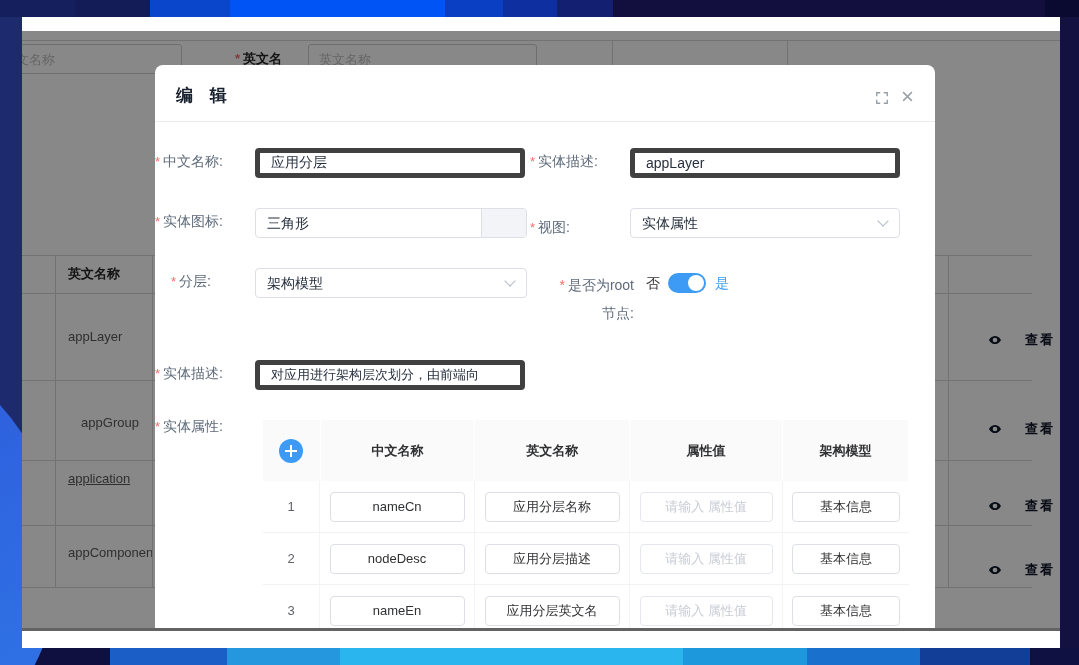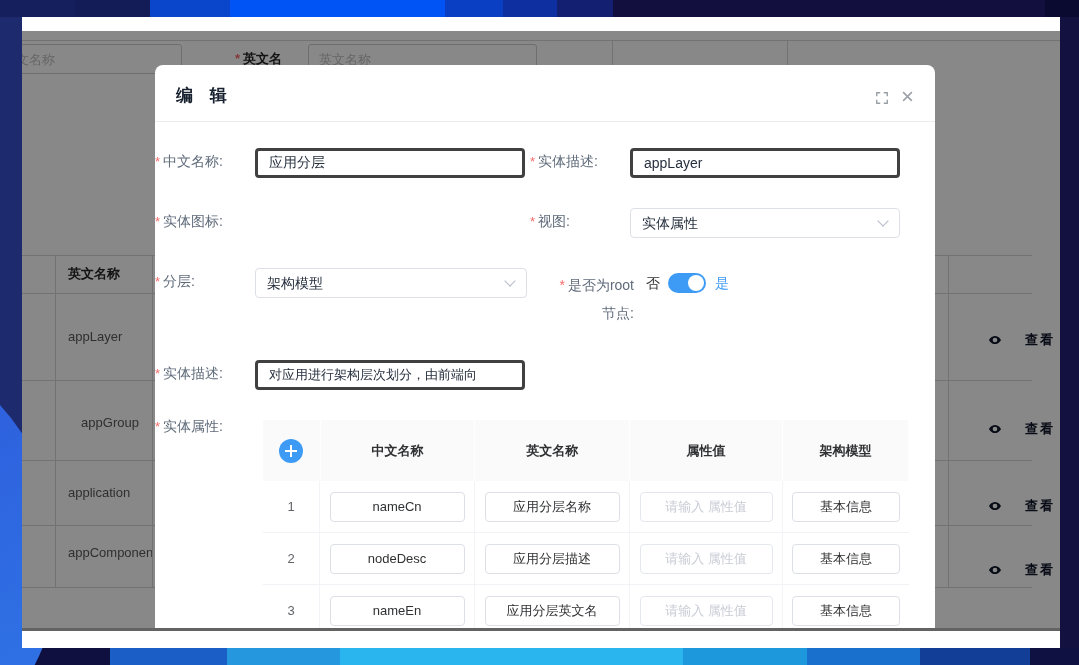--- a/index.html
+++ b/index.html
@@ -49,21 +49,21 @@
   #modal { left:133px; top:34px; width:780px; height:563px; background:#fff;
     border-radius:8px 8px 0 0; z-index:6; overflow:hidden; }
   #modal-header { position:absolute; left:0; top:0; width:780px; height:57px; border-bottom:1px solid #ececec; }
   #modal-title { position:absolute; left:21px; top:19px; font-size:17px; font-weight:bold;
     color:#18212f; letter-spacing:6px; }
   .hdr-icon { position:absolute; top:26px; color:#9aa0a8; cursor:pointer; }
   #fullscreen-icon { left:720px; }
   #close-icon { left:745px; top:24px; }
 
   .m-label { position:absolute; font-size:14px; color:#5f6b7a; text-align:left; line-height:26px; white-space:nowrap; }
-  .m-input { position:absolute; height:30px; border:3px solid #404040; border-radius:4px; background:#fff;
+  .m-input { position:absolute; height:30px; border:5px solid #404040; border-radius:4px; background:#fff;
     font-size:14px; color:#27303f; padding:0 11px; outline:none; width:270px;
     font-family:"Liberation Sans","DejaVu Sans",sans-serif; }
   .m-input::placeholder { color:#c3c8d2; }
   .m-select { position:absolute; height:30px; width:270px; border:1px solid #dcdfe6; border-radius:4px;
     background:#fff; font-size:14px; color:#27303f; line-height:28px; padding:0 11px; cursor:pointer; }
   .chevron { position:absolute; width:8px; height:8px; border-right:1.5px solid #b6bcc8;
     border-bottom:1.5px solid #b6bcc8; transform:rotate(45deg); top:8px; right:12px; }
 
   #icon-group { position:absolute; left:100px; top:143px; width:272px; height:30px;
     border:1px solid #dcdfe6; border-radius:4px; overflow:hidden; display:flex; }
@@ -124,21 +124,21 @@
   <div class="abs vline" style="left:926px;top:224px;height:332px;"></div>
   <div class="abs bg-th" style="left:46px;top:234px;">英文名称</div>
 
   <div class="abs hline" style="left:0;top:349px;width:1010px;"></div>
   <div class="abs hline" style="left:0;top:429px;width:1010px;"></div>
   <div class="abs hline" style="left:0;top:494px;width:1010px;"></div>
   <div class="abs hline" style="left:0;top:556px;width:1010px;"></div>
 
   <div class="abs bg-cell" style="left:46px;top:298px;width:84px;">appLayer</div>
   <div class="abs bg-cell" style="left:46px;top:384px;width:84px;text-align:center;">appGroup</div>
-  <div class="abs bg-cell" style="left:46px;top:454px;width:84px;">application</div>
+  <div class="abs bg-cell" style="left:46px;top:440px;width:84px;text-decoration:underline;">application</div>
   <div class="abs bg-cell" style="left:46px;top:514px;width:84px;">appComponent</div>
 
   <div class="abs row-actions" style="left:966px;top:300px;">
     <svg width="14" height="14" viewBox="0 0 24 24" fill="currentColor">
         <path d="M12 5C5 5 1.7 12 1.7 12S5 19 12 19s10.3-7 10.3-7S19 5 12 5zm0 11a4 4 0 1 1 0-8 4 4 0 0 1 0 8z"></path>
       </svg>
     <span class="view-link">查看</span>
     <svg width="13" height="13" viewBox="0 0 24 24" fill="currentColor">
         <path d="M3 17.2V21h3.8L17.8 9.9l-3.7-3.7L3 17.2zM20.7 7c.4-.4.4-1 0-1.4l-2.3-2.3c-.4-.4-1-.4-1.4 0l-1.8 1.8 3.7 3.7L20.7 7z"></path>
       </svg>
@@ -189,27 +189,31 @@
           </svg>
       </span>
     </div>
 
     <div class="m-label" style="left:0;top:83px;width:90px;"><span class="ast">*</span><span>中文名称:</span></div>
     <input class="m-input" style="left: 100px; top: 83px;" value="应用分层">
     <div class="m-label" style="left:375px;top:83px;width:90px;"><span class="ast">*</span><span>实体描述:</span></div>
     <input class="m-input" style="left: 475px; top: 83px;" value="appLayer">
 
     <div class="m-label" style="left:0;top:143px;width:90px;"><span class="ast">*</span><span>实体图标:</span></div>
-    <div class="m-label" style="left:375px;top:143px;width:90px;"><span class="ast">*</span><span>视图:</span></div>
+    <div id="icon-group">
+      <div class="txt">三角形</div>
+      <div class="append"></div>
+    </div>
+    <div class="m-label" style="left:375px;top:149px;width:90px;"><span class="ast">*</span><span>视图:</span></div>
     <div class="m-select" style="left:475px;top:143px;">
       <span>实体属性</span>
       <span class="chevron"></span>
     </div>
 
-    <div class="m-label" style="left:0;top:203px;width:90px;"><span class="ast">*</span><span>分层:</span></div>
+    <div class="m-label" style="left:16px;top:203px;width:90px;"><span class="ast">*</span><span>分层:</span></div>
     <div class="m-select" style="left:100px;top:203px;width:272px;">
       <span>架构模型</span>
       <span class="chevron"></span>
     </div>
     <div id="root-label"><span class="ast" style="font-size:14px;">*</span><span>是否为root节点:</span></div>
     <div id="toggle-off">否</div>
     <div id="root-toggle">
       <div class="knob"></div>
     </div>
     <div id="toggle-on">是</div>

